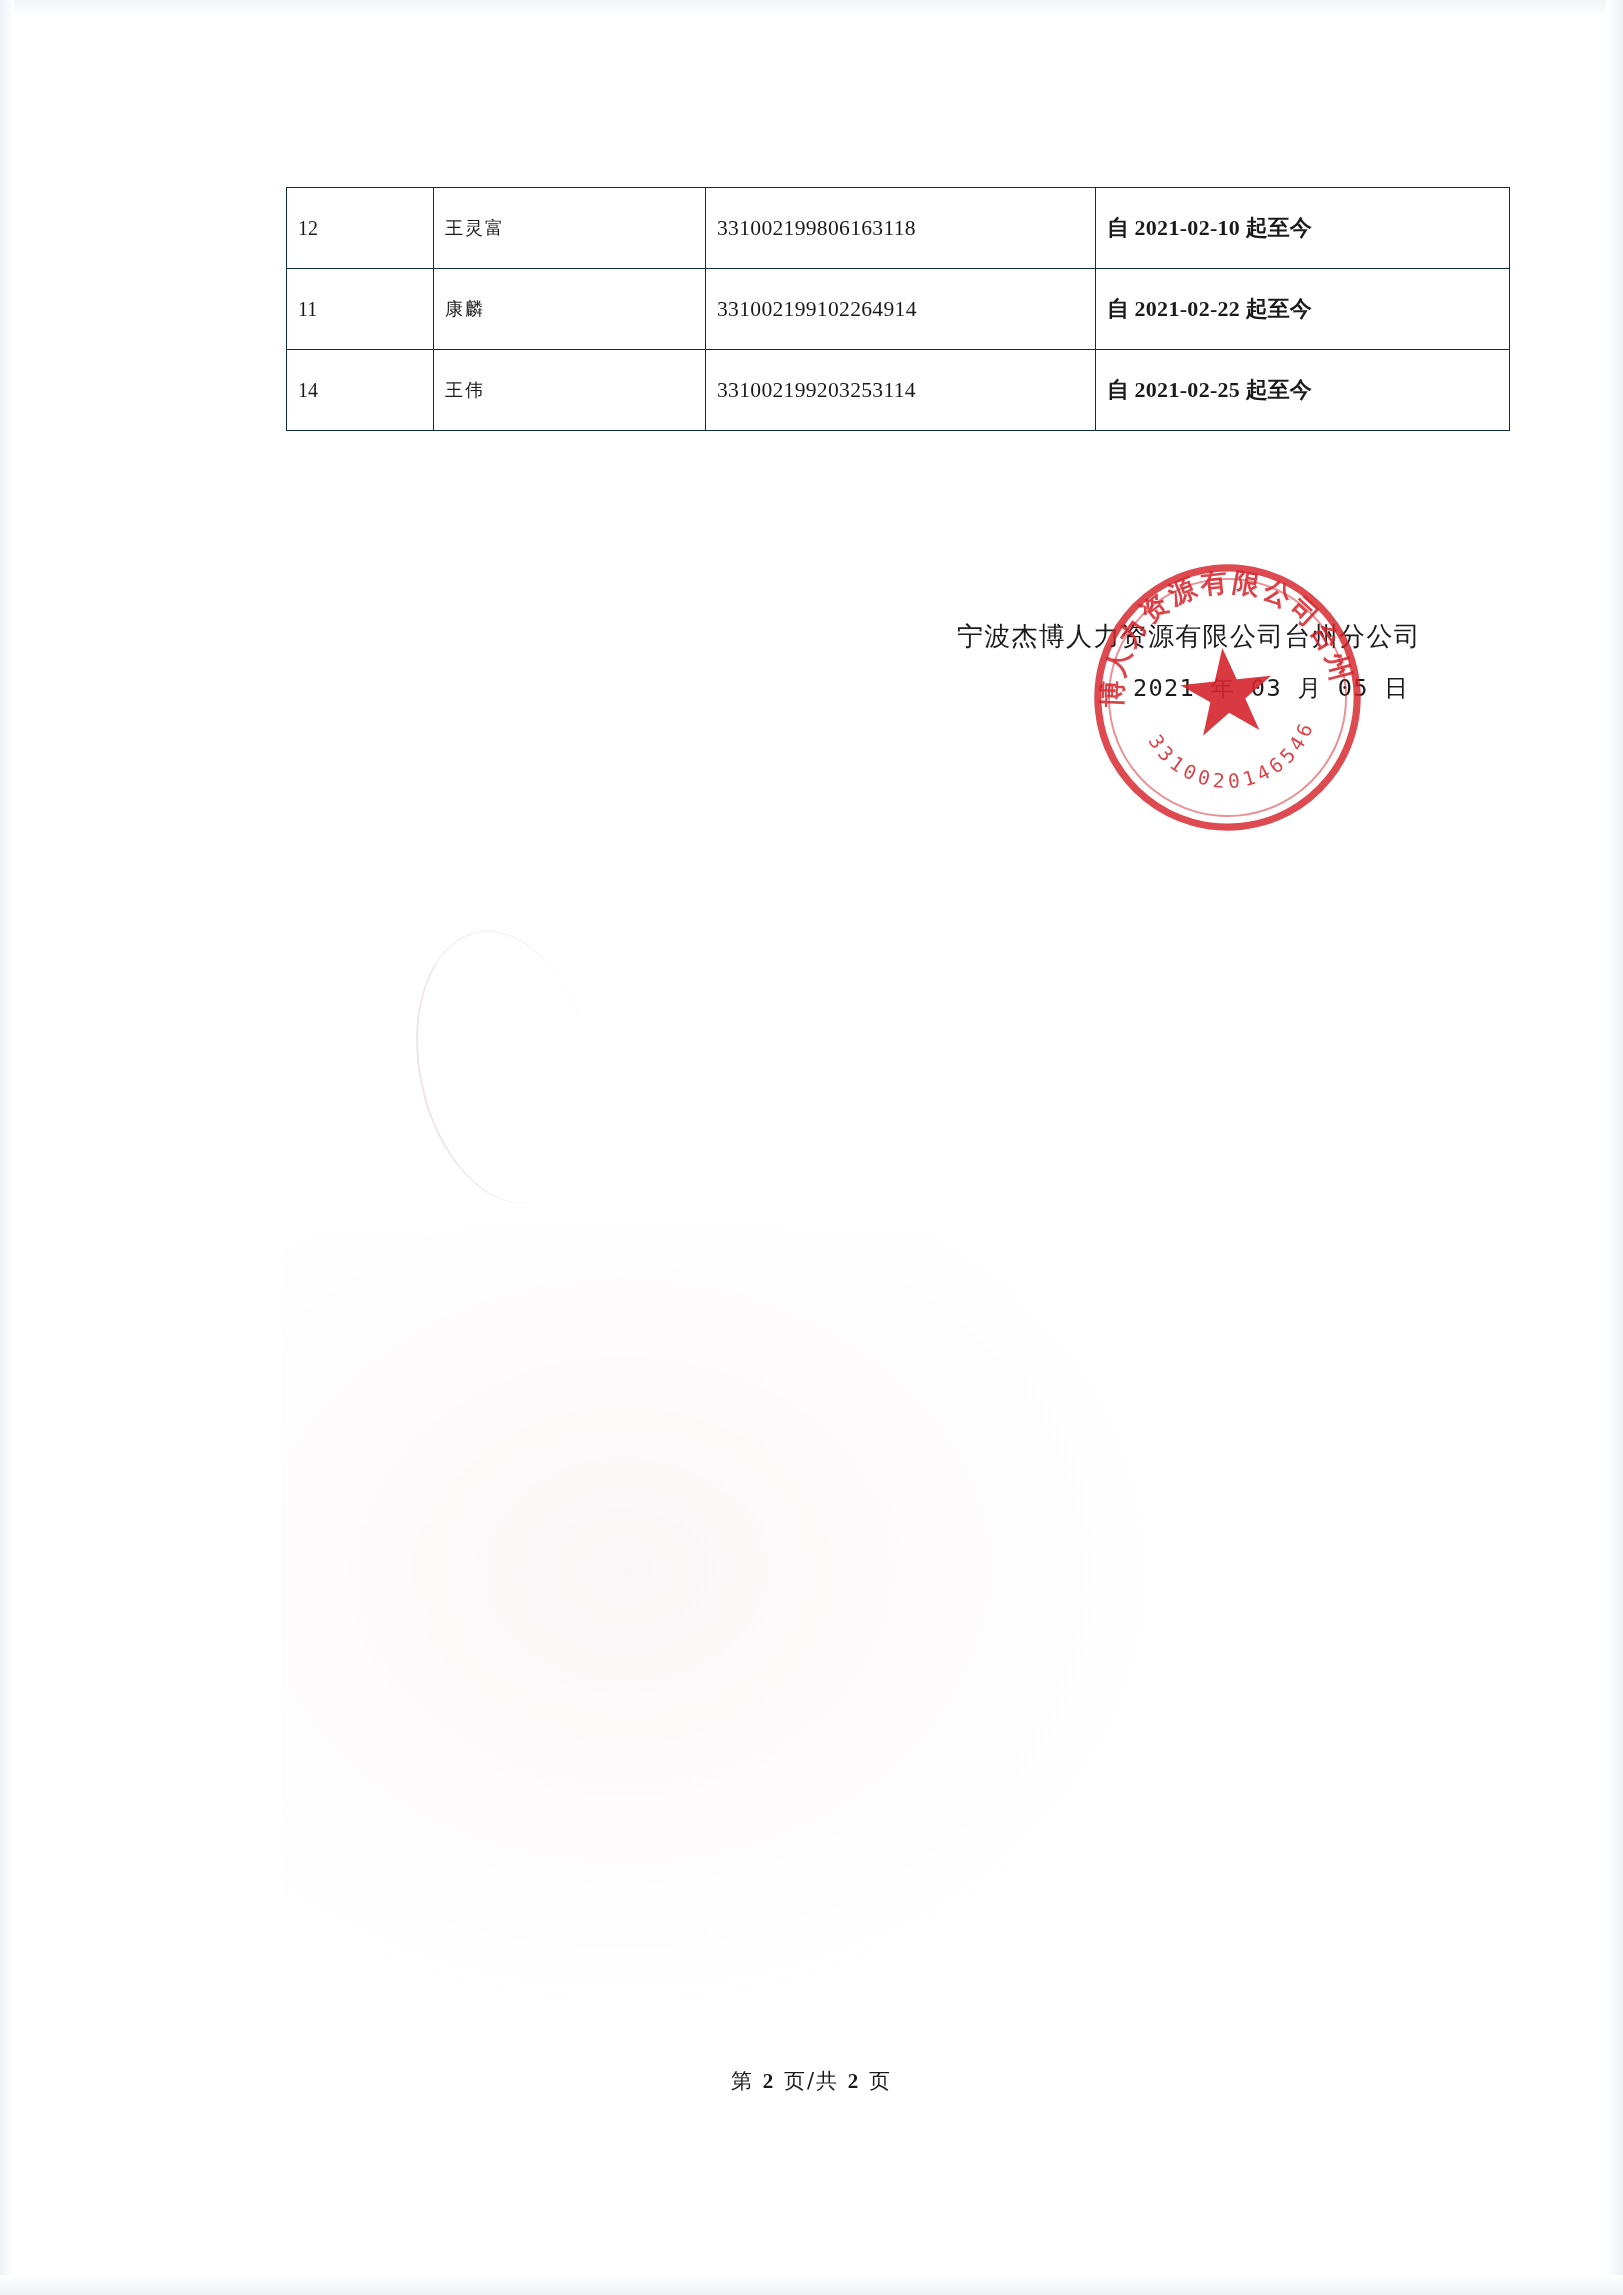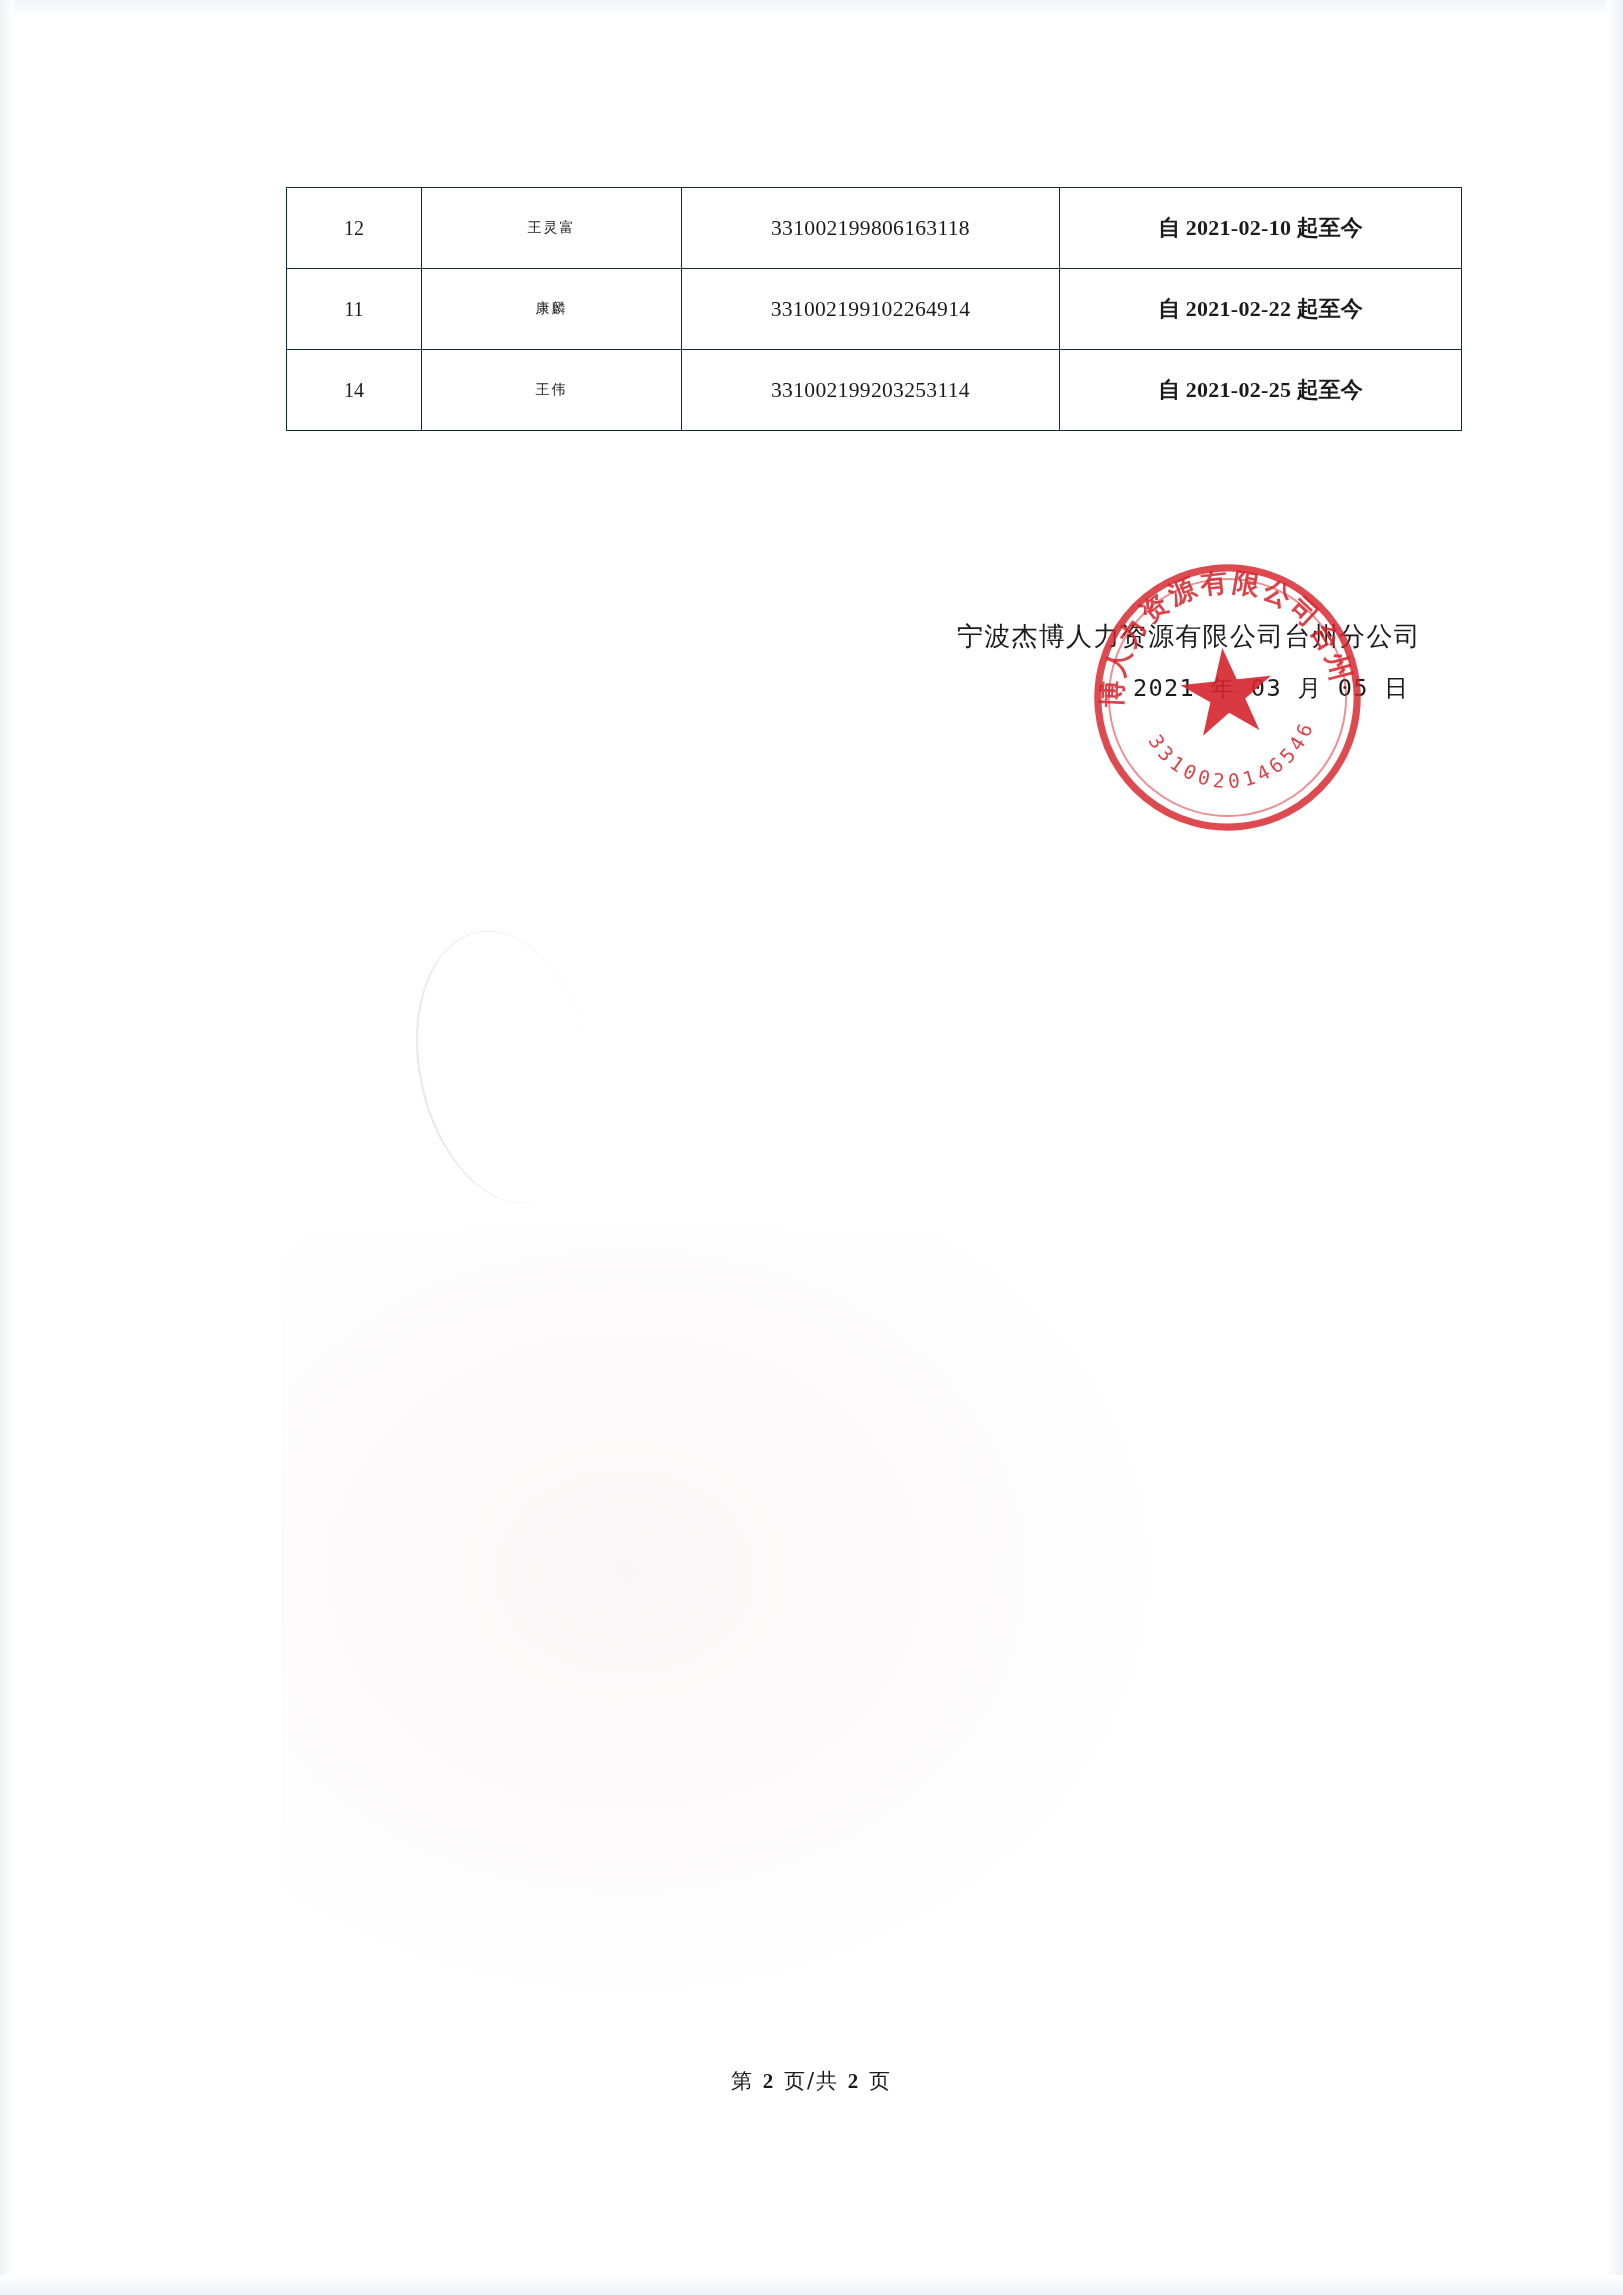--- a/index.html
+++ b/index.html
@@ -62,27 +62,26 @@
     position: absolute;
     left: 286px;
     top: 187px;
     width: 1132px;
     border-collapse: collapse;
     table-layout: fixed;
   }
   .doc-table td {
     border: 1.3px solid #0f2e3d;
     height: 80px;
-    padding: 0 5px;
-    text-align: center;
+    padding: 0 11px;
     vertical-align: middle;
     font-family: "Liberation Serif", serif;
   }
   .col-idx   { width: 124px; font-size: 20px; }
-  .col-name  { width: 249px; font-size: 14px; font-family: "DejaVu Sans", sans-serif; letter-spacing: 2px; }
+  .col-name  { width: 249px; font-size: 18px; font-family: "DejaVu Sans", sans-serif; letter-spacing: 2px; }
   .col-id    { width: 367px; font-size: 21.6px; letter-spacing: 0.3px; }
   .col-span  { width: 391px; font-size: 22px; font-weight: bold; font-family: "DejaVu Sans", sans-serif; }
   .col-span .sp-cn { font-family: "DejaVu Sans", sans-serif; font-weight: bold; }
   .col-span .sp-date { font-family: Liberation Serif, serif; font-weight: bold; letter-spacing: 0.3px; }
 
   
   .sign-block {
     position: absolute;
     left: 753px;
     top: 619px;

